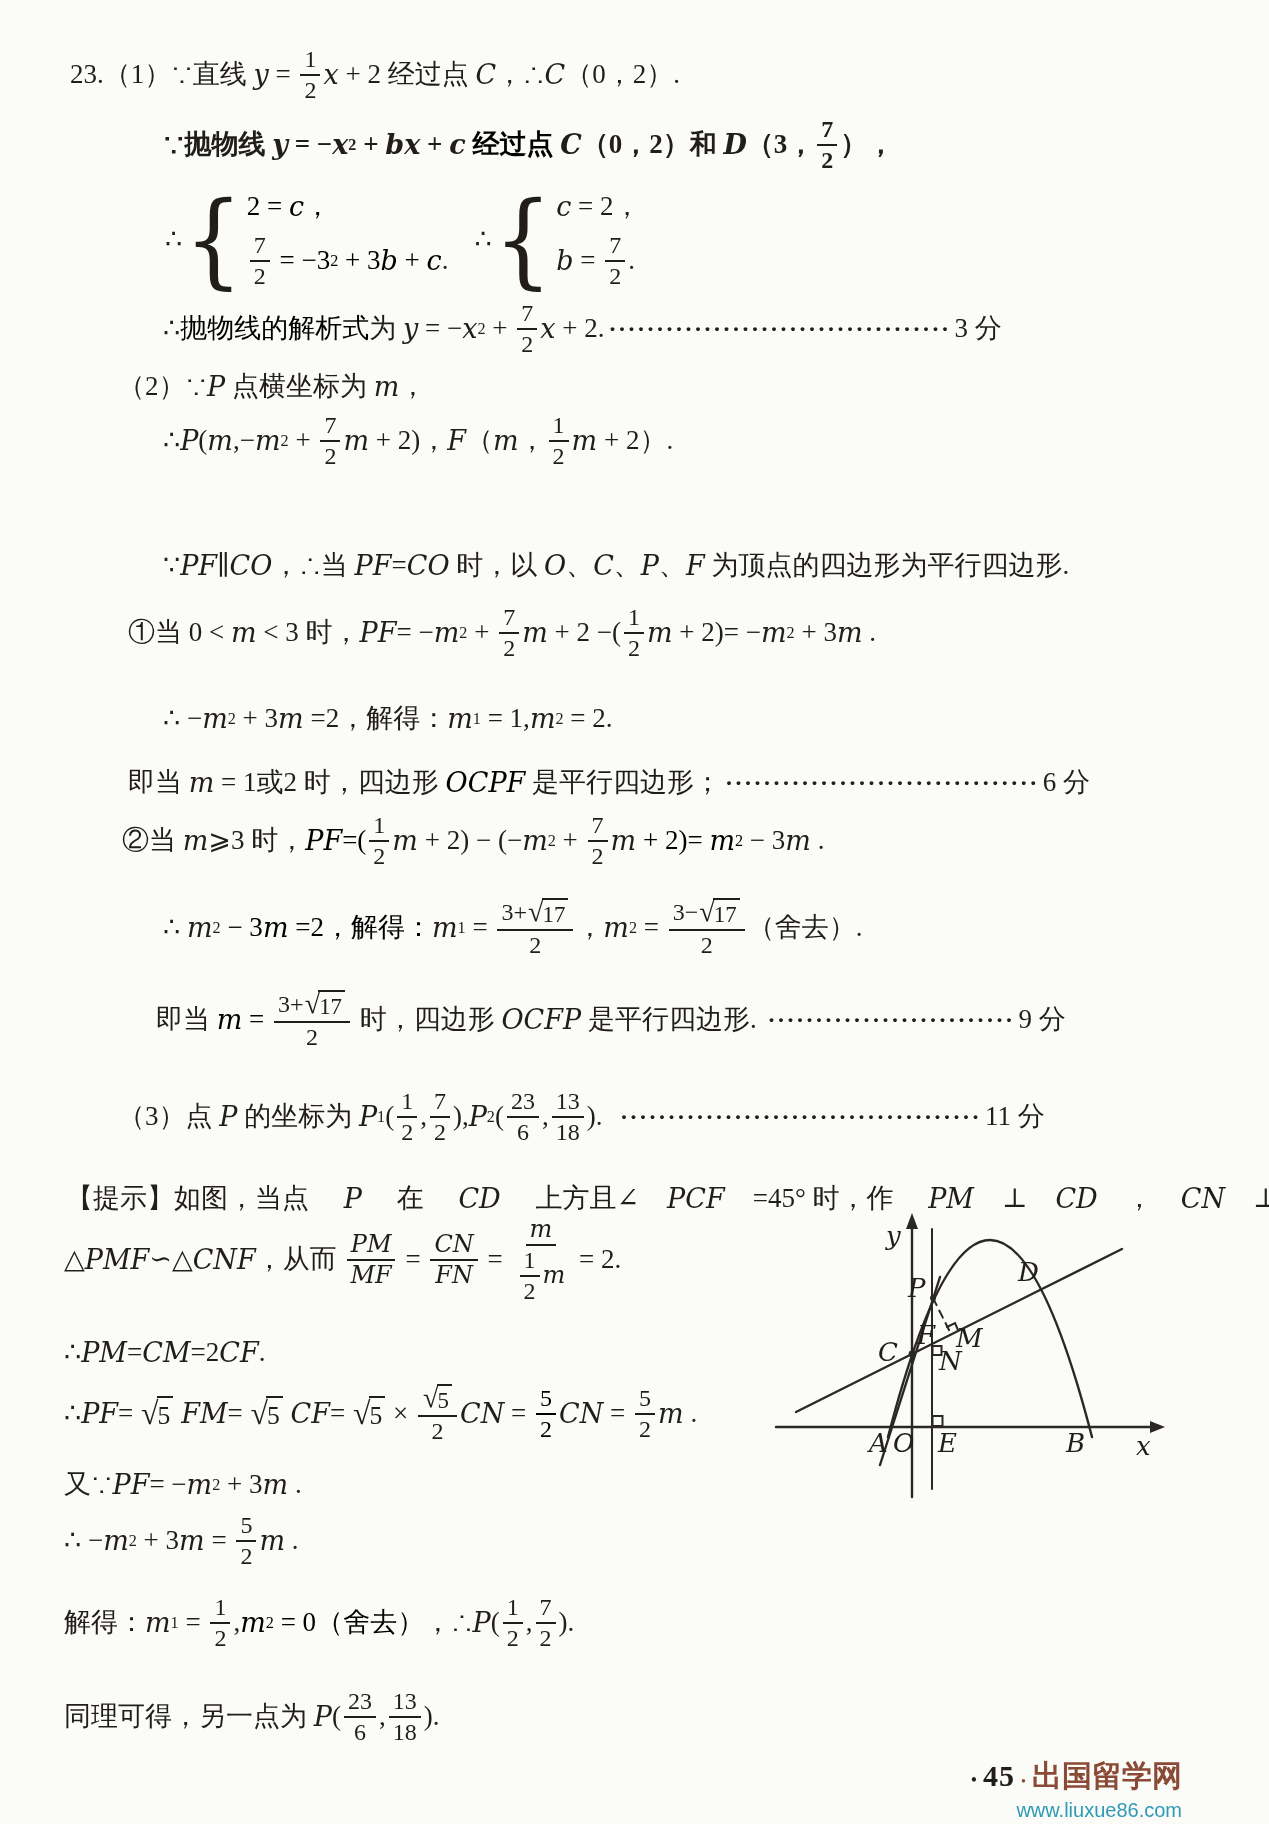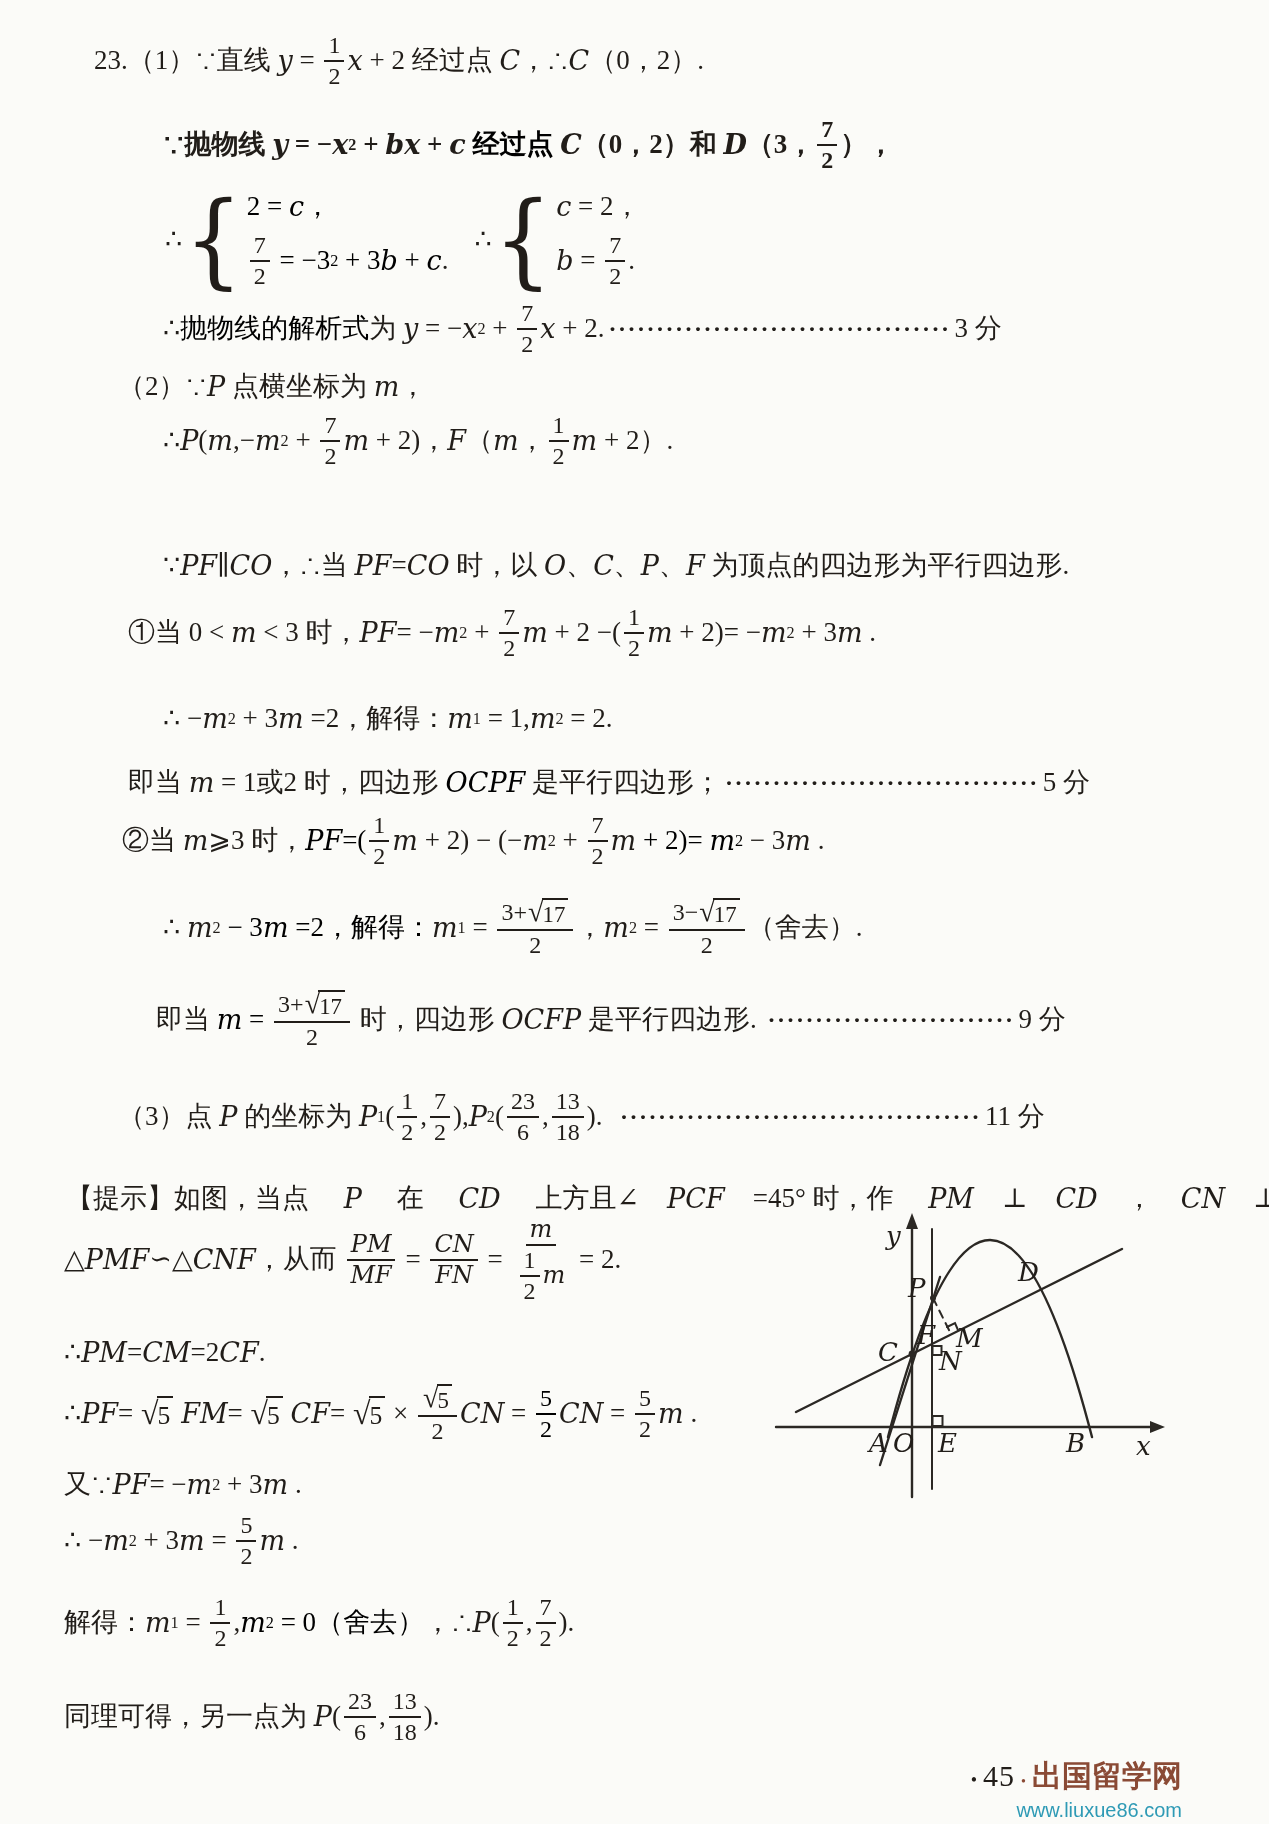--- a/index.html
+++ b/index.html
@@ -24,21 +24,21 @@
   .sqrt{display:inline-flex;align-items:center;margin:0 1px;}
   .sqrt::before{content:"\221A";font-size:1.18em;line-height:0.95;}
   .sqrt .rad{border-top:2px solid currentColor;padding:2px 3px 0 1px;margin-left:-2px;font-size:0.95em;}
   .cases{display:inline-flex;align-items:center;margin:0 2px;}
   .cases .brace{font-size:92px;font-weight:300;line-height:0.85;transform:scaleY(1.12);
                 font-family:"DejaVu Serif",serif;margin-right:4px;}
   .cases .rows{display:inline-flex;flex-direction:column;align-items:flex-start;gap:8px;}
   .cases .crow{display:inline-flex;align-items:center;white-space:pre;}
   .dots{font-size:24px;font-weight:bold;letter-spacing:1.5px;margin:0 4px;}
   
-  #math-lines .line:nth-child(1){top:32px;left:70px;margin-left:24px;}
+  #math-lines .line:nth-child(1){top:46px;left:70px;}
   #math-lines .line:nth-child(2){top:116px;left:163px;font-weight:bold;}
   #math-lines .line:nth-child(3){top:190px;left:165px;}
   #math-lines .line:nth-child(4){top:300px;left:163px;}
   #math-lines .line:nth-child(5){top:370px;left:118px;}
   #math-lines .line:nth-child(6){top:412px;left:163px;}
   #math-lines .line:nth-child(7){top:549px;left:163px;}
   #math-lines .line:nth-child(8){top:604px;left:128px;}
   #math-lines .line:nth-child(9){top:702px;left:163px;}
   #math-lines .line:nth-child(10){top:766px;left:128px;}
   #math-lines .line:nth-child(11){top:812px;left:122px;}
@@ -61,42 +61,42 @@
   .figure .thin{stroke-width:2;}
   .figure .arrow{fill:#2b2824;stroke:none;}
   .figure .dot{fill:#2b2824;stroke:none;}
   .figure text{fill:#211d19;font-style:italic;font-size:26px;
     font-family:"DejaVu Serif","Liberation Serif",serif;}
   
   .footer{position:absolute;top:1756px;left:896px;width:286px;
           display:flex;flex-direction:column;align-items:flex-end;}
   .footer-row{display:flex;align-items:baseline;gap:6px;white-space:nowrap;}
   .pg-dot{font-size:18px;}
-  .pg-num{font-size:30px;font-weight:normal;letter-spacing:1px;}
+  .pg-num{font-size:30px;font-weight:bold;letter-spacing:1px;}
   .site-bullet{font-size:14px;color:#8a4a35;}
   .site{font-size:30px;color:#8a4a35;font-weight:bold;}
   .footer-url{font-size:20px;color:#2e9ab5;margin-top:2px;
               font-family:"Liberation Sans","DejaVu Sans",sans-serif;}
 </style>
 </head>
 <body>
 
 <div class="page">
 
   <div id="math-lines">
       <div class="line"><span class="tx">23.（1）∵直线 </span><span class="mi">y</span><span class="tx"> = </span><span class="frac"><span class="num"><span class="tx">1</span></span><span class="den"><span class="tx">2</span></span></span><span class="mi">x</span><span class="tx"> + 2 经过点 </span><span class="mi">C</span><span class="tx">，∴</span><span class="mi">C</span><span class="tx">（0，2）.</span></div>
       <div class="line"><span class="tx">∵抛物线 </span><span class="mi">y</span><span class="tx"> = −</span><span class="mi">x</span><span class="sup">2</span><span class="tx"> + </span><span class="mi">bx</span><span class="tx"> + </span><span class="mi">c</span><span class="tx rd"> 经过点 </span><span class="mi">C</span><span class="tx">（0，2）和 </span><span class="mi">D</span><span class="tx">（3，</span><span class="frac"><span class="num"><span class="tx">7</span></span><span class="den"><span class="tx">2</span></span></span><span class="tx">），</span></div>
       <div class="line"><span class="tx">∴</span><span class="cases"><span class="brace">{</span><span class="rows"><span class="crow"><span class="tx rd">2 = </span><span class="mi rd">c</span><span class="tx rd">，</span></span><span class="crow"><span class="frac"><span class="num"><span class="tx">7</span></span><span class="den"><span class="tx">2</span></span></span><span class="tx rd"> = −3</span><span class="sup rd">2</span><span class="tx rd"> + 3</span><span class="mi rd">b</span><span class="tx rd"> + </span><span class="mi rd">c</span><span class="tx">.</span></span></span></span><span style="display: inline-block; width: 24px;"></span><span class="tx">∴</span><span class="cases"><span class="brace">{</span><span class="rows"><span class="crow"><span class="mi">c</span><span class="tx"> = 2，</span></span><span class="crow"><span class="mi">b</span><span class="tx"> = </span><span class="frac"><span class="num"><span class="tx">7</span></span><span class="den"><span class="tx">2</span></span></span><span class="tx">.</span></span></span></span></div>
       <div class="line"><span class="tx">∴</span><span class="tx rd">抛物线的解析式</span><span class="tx">为 </span><span class="mi">y</span><span class="tx"> = −</span><span class="mi">x</span><span class="sup">2</span><span class="tx"> + </span><span class="frac"><span class="num"><span class="tx">7</span></span><span class="den"><span class="tx">2</span></span></span><span class="mi">x</span><span class="tx"> + 2.</span><span class="dots">····································</span><span class="tx">3 分</span></div>
       <div class="line"><span class="tx">（2）∵</span><span class="mi">P</span><span class="tx"> 点横坐标为 </span><span class="mi">m</span><span class="tx">，</span></div>
       <div class="line"><span class="tx">∴</span><span class="mi">P</span><span class="tx">(</span><span class="mi">m</span><span class="tx">,−</span><span class="mi">m</span><span class="sup">2</span><span class="tx"> + </span><span class="frac"><span class="num"><span class="tx">7</span></span><span class="den"><span class="tx">2</span></span></span><span class="mi">m</span><span class="tx"> + 2)，</span><span class="mi">F</span><span class="tx">（</span><span class="mi">m</span><span class="tx">，</span><span class="frac"><span class="num"><span class="tx">1</span></span><span class="den"><span class="tx">2</span></span></span><span class="mi">m</span><span class="tx"> + 2）.</span></div>
       <div class="line"><span class="tx">∵</span><span class="mi">PF</span><span class="tx">∥</span><span class="mi">CO</span><span class="tx">，∴当 </span><span class="mi">PF</span><span class="tx">=</span><span class="mi">CO</span><span class="tx"> 时，以 </span><span class="mi">O</span><span class="tx">、</span><span class="mi">C</span><span class="tx">、</span><span class="mi">P</span><span class="tx">、</span><span class="mi">F</span><span class="tx"> 为顶点的四边形为平行四边形.</span></div>
       <div class="line"><span class="tx">①当 0 &lt; </span><span class="mi">m</span><span class="tx"> &lt; 3 时，</span><span class="mi">PF</span><span class="tx">= −</span><span class="mi">m</span><span class="sup">2</span><span class="tx"> + </span><span class="frac"><span class="num"><span class="tx">7</span></span><span class="den"><span class="tx">2</span></span></span><span class="mi">m</span><span class="tx"> + 2 −(</span><span class="frac"><span class="num"><span class="tx">1</span></span><span class="den"><span class="tx">2</span></span></span><span class="mi">m</span><span class="tx"> + 2)= −</span><span class="mi">m</span><span class="sup">2</span><span class="tx"> + 3</span><span class="mi">m</span><span class="tx"> .</span></div>
       <div class="line"><span class="tx">∴ −</span><span class="mi">m</span><span class="sup">2</span><span class="tx"> + 3</span><span class="mi">m</span><span class="tx"> =2，解得：</span><span class="mi">m</span><span class="sub">1</span><span class="tx"> = 1,</span><span class="mi">m</span><span class="sub">2</span><span class="tx"> = 2.</span></div>
-      <div class="line"><span class="tx">即当 </span><span class="mi">m</span><span class="tx"> = 1或2 时，四边形 </span><span class="mi rd">OCPF</span><span class="tx"> 是平行四边形；</span><span class="dots">·································</span><span class="tx">5 分</span></div>
+      <div class="line"><span class="tx">即当 </span><span class="mi">m</span><span class="tx"> = 1或2 时，四边形 </span><span class="mi rd">OCPF</span><span class="tx"> 是平行四边形；</span><span class="dots">·································</span><span class="tx">6 分</span></div>
       <div class="line"><span class="tx">②当 </span><span class="mi">m</span><span class="tx">⩾3 时，</span><span class="mi rd">PF</span><span class="tx rd">=(</span><span class="frac"><span class="num"><span class="tx">1</span></span><span class="den"><span class="tx">2</span></span></span><span class="mi">m</span><span class="tx"> + 2) − (−</span><span class="mi">m</span><span class="sup">2</span><span class="tx"> + </span><span class="frac"><span class="num"><span class="tx">7</span></span><span class="den"><span class="tx">2</span></span></span><span class="mi">m</span><span class="tx rd"> + 2)= </span><span class="mi rd">m</span><span class="sup rd">2</span><span class="tx"> − 3</span><span class="mi">m</span><span class="tx"> .</span></div>
       <div class="line"><span class="tx">∴ </span><span class="mi">m</span><span class="sup">2</span><span class="tx rd"> − 3</span><span class="mi rd">m</span><span class="tx rd"> =2，</span><span class="tx rd">解得：</span><span class="mi">m</span><span class="sub">1</span><span class="tx"> = </span><span class="frac"><span class="num"><span class="tx">3+</span><span class="sqrt"><span class="rad">17</span></span></span><span class="den"><span class="tx">2</span></span></span><span class="tx">，</span><span class="mi">m</span><span class="sub">2</span><span class="tx"> = </span><span class="frac"><span class="num"><span class="tx">3−</span><span class="sqrt"><span class="rad">17</span></span></span><span class="den"><span class="tx">2</span></span></span><span class="tx">（舍去）.</span></div>
       <div class="line"><span class="tx">即当 </span><span class="mi rd">m</span><span class="tx rd"> = </span><span class="frac"><span class="num"><span class="tx">3+</span><span class="sqrt"><span class="rad">17</span></span></span><span class="den"><span class="tx">2</span></span></span><span class="tx"> 时，四边形 </span><span class="mi">OCFP</span><span class="tx"> 是平行四边形. </span><span class="dots">··························</span><span class="tx">9 分</span></div>
       <div class="line"><span class="tx">（3）点 </span><span class="mi">P</span><span class="tx"> 的坐标为 </span><span class="mi">P</span><span class="sub">1</span><span class="tx">(</span><span class="frac"><span class="num"><span class="tx">1</span></span><span class="den"><span class="tx">2</span></span></span><span class="tx">,</span><span class="frac"><span class="num"><span class="tx">7</span></span><span class="den"><span class="tx">2</span></span></span><span class="tx">),</span><span class="mi">P</span><span class="sub">2</span><span class="tx">(</span><span class="frac"><span class="num"><span class="tx">23</span></span><span class="den"><span class="tx">6</span></span></span><span class="tx">,</span><span class="frac"><span class="num"><span class="tx">13</span></span><span class="den"><span class="tx">18</span></span></span><span class="tx">).  </span><span class="dots">······································</span><span class="tx">11 分</span></div>
       <div class="line"><span class="tx">【提示】如图，当点 </span><span class="mi">P</span><span class="tx"> 在 </span><span class="mi">CD</span><span class="tx"> 上方且∠</span><span class="mi">PCF</span><span class="tx">=45° 时，作 </span><span class="mi">PM</span><span class="tx">⊥</span><span class="mi">CD</span><span class="tx">，</span><span class="mi">CN</span><span class="tx">⊥</span><span class="mi">PF</span><span class="tx">，则</span></div>
       <div class="line"><span class="tx">△</span><span class="mi">PMF</span><span class="tx">∽△</span><span class="mi">CNF</span><span class="tx">，从而 </span><span class="frac"><span class="num"><span class="mi">PM</span></span><span class="den"><span class="mi">MF</span></span></span><span class="tx"> = </span><span class="frac"><span class="num"><span class="mi">CN</span></span><span class="den"><span class="mi">FN</span></span></span><span class="tx"> = </span><span class="frac"><span class="num"><span class="mi">m</span></span><span class="den"><span class="frac"><span class="num"><span class="tx">1</span></span><span class="den"><span class="tx">2</span></span></span><span class="mi">m</span></span></span><span class="tx"> = 2.</span></div>
       <div class="line"><span class="tx">∴</span><span class="mi">PM</span><span class="tx">=</span><span class="mi">CM</span><span class="tx">=2</span><span class="mi">CF</span><span class="tx">.</span></div>
       <div class="line"><span class="tx">∴</span><span class="mi">PF</span><span class="tx">= </span><span class="sqrt"><span class="rad">5</span></span><span class="tx"> </span><span class="mi">FM</span><span class="tx">= </span><span class="sqrt"><span class="rad">5</span></span><span class="tx"> </span><span class="mi">CF</span><span class="tx">= </span><span class="sqrt"><span class="rad">5</span></span><span class="tx"> × </span><span class="frac"><span class="num"><span class="sqrt"><span class="rad">5</span></span></span><span class="den"><span class="tx">2</span></span></span><span class="mi">CN</span><span class="tx"> = </span><span class="frac rd"><span class="num"><span class="tx">5</span></span><span class="den"><span class="tx">2</span></span></span><span class="mi">CN</span><span class="tx"> = </span><span class="frac"><span class="num"><span class="tx">5</span></span><span class="den"><span class="tx">2</span></span></span><span class="mi">m</span><span class="tx"> .</span></div>
       <div class="line"><span class="tx">又∵</span><span class="mi">PF</span><span class="tx">= −</span><span class="mi">m</span><span class="sup">2</span><span class="tx"> + 3</span><span class="mi">m</span><span class="tx"> .</span></div>
       <div class="line"><span class="tx">∴ −</span><span class="mi">m</span><span class="sup">2</span><span class="tx"> + 3</span><span class="mi">m</span><span class="tx"> = </span><span class="frac"><span class="num"><span class="tx">5</span></span><span class="den"><span class="tx">2</span></span></span><span class="mi">m</span><span class="tx"> .</span></div>

